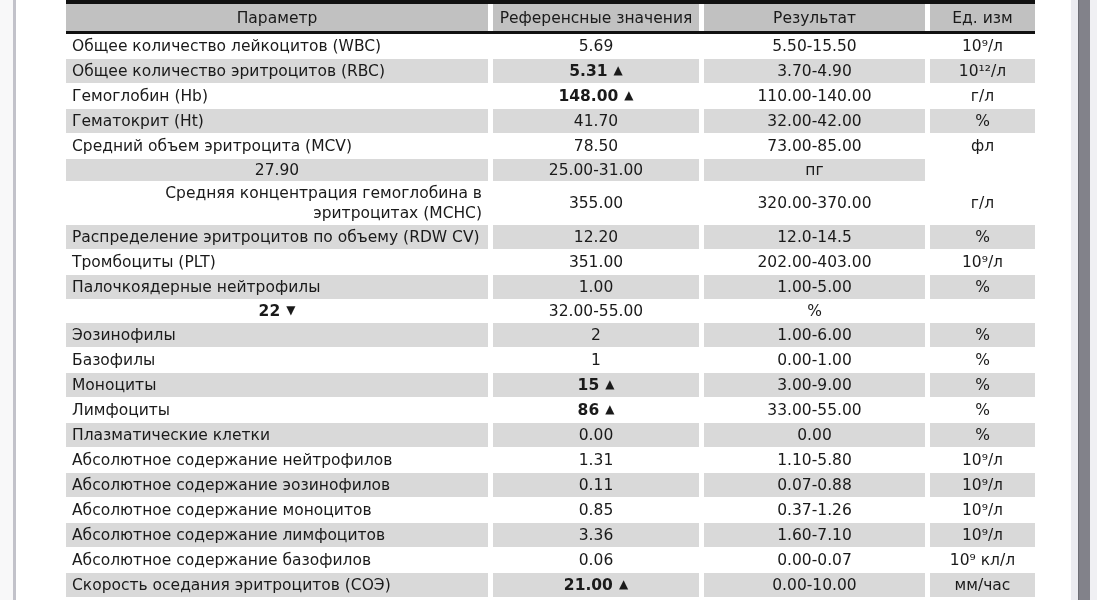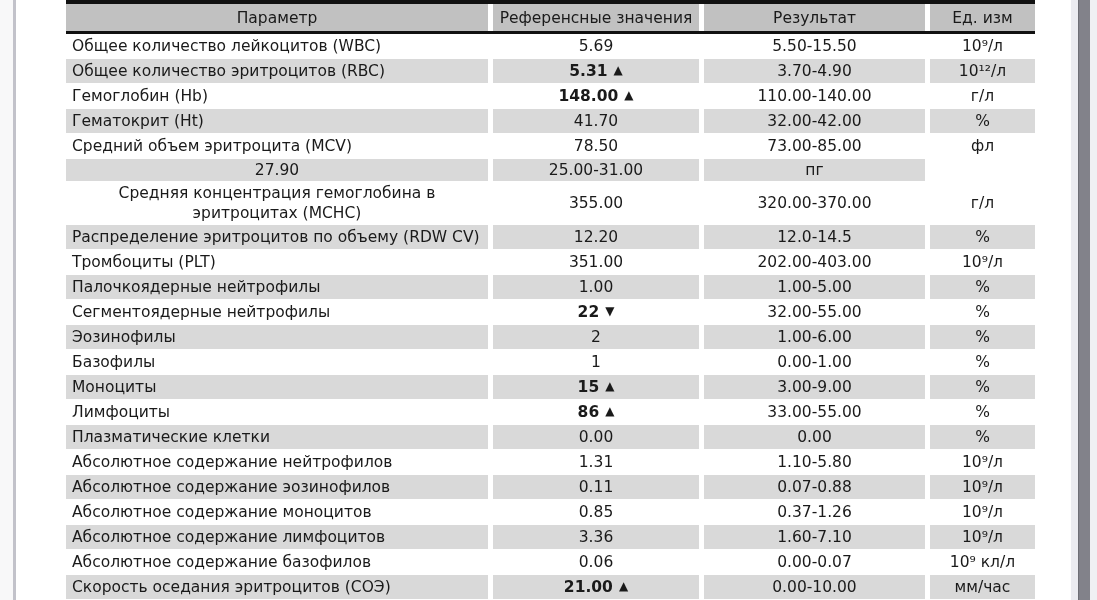--- a/index.html
+++ b/index.html
@@ -30,21 +30,21 @@
     height:27px; display:flex; align-items:center; justify-content:center;
     font-weight:normal; font-size:15.5px;
   }
   .tbody { margin-top:0; }
   .row { margin-bottom:1px; }
   .cell {
     min-height:22px; display:flex; align-items:center; justify-content:center;
     font-size:15.5px; line-height:20px; text-align:center;
   }
   .cell.param {
-    justify-content:flex-start; text-align:center;
+    justify-content:flex-start; text-align:right;
     padding:1px 6px 1px 6px;
   }
   .row.gray .cell { background:var(--stripe-bg,#d9d9d9); }
   .bold { font-weight:bold; }
   .flag { font-size:12px; margin-left:6px; position:relative; top:-1px; }
 </style>
 </head>
 <body>
 
 <div class="left-margin"></div>
@@ -138,21 +138,20 @@
       </div>
       <div class="grid-row row gray">
         <div class="cell param">Палочкоядерные нейтрофилы</div>
         <div class="cell result">
           <div class="num">1.00</div>
         </div>
         <div class="cell ref">1.00-5.00</div>
         <div class="cell unit">%</div>
       </div>
       <div class="grid-row row">
-        <div class="cell param">Сегментоядерные нейтрофилы</div>
         <div class="cell result bold">
           <div class="num">22</div>
           <div class="flag">▼</div>
         </div>
         <div class="cell ref">32.00-55.00</div>
         <div class="cell unit">%</div>
       </div>
       <div class="grid-row row gray">
         <div class="cell param">Эозинофилы</div>
         <div class="cell result">

